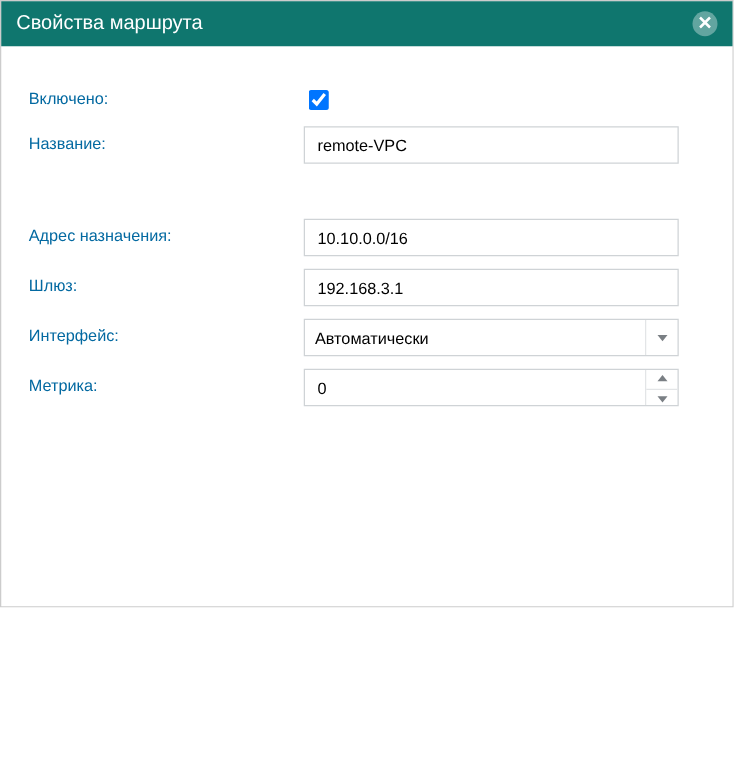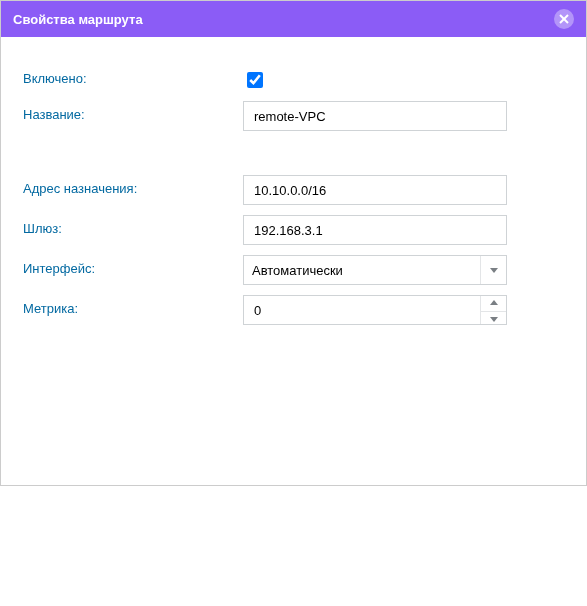--- a/index.html
+++ b/index.html
@@ -11,28 +11,28 @@
     background: #fff;
   }
   .dialog {
     width: 587px;
     border: 1px solid #ccc;
     background: #fff;
     display: flex;
     flex-direction: column;
   }
   .titlebar {
-    background: #8b5cf6;
+    background: #0f766e;
     color: #fff;
     height: 36px;
     display: flex;
     align-items: center;
     padding: 0 12px;
-    font-weight: bold;
-    font-size: 13px;
+    font-weight: normal;
+    font-size: 16px;
   }
   .titlebar .spacer { flex: 1; }
   .close-btn {
     width: 20px; height: 20px;
     border-radius: 50%;
     background: rgba(255,255,255,0.35);
     display: flex; align-items: center; justify-content: center;
     cursor: pointer;
   }
   .close-btn svg { width: 10px; height: 10px; fill: #fff; stroke:#fff; }
@@ -48,21 +48,21 @@
   .row.tall { margin-bottom: 18px; }
   .label-col {
     width: 220px;
     padding-top: 6px;
     color: #0369a1;
   }
   .field-col {
     flex: 1;
   }
   .textfield, .select, .spinner {
-    width: 264px;
+    width: 300px;
     height: 30px;
     border: 1px solid #cfd3d6;
     background: #fff;
     padding: 0 8px;
     font-size: 13px;
     display: flex;
     align-items: center;
   }
   .textarea {
     width: 300px;

